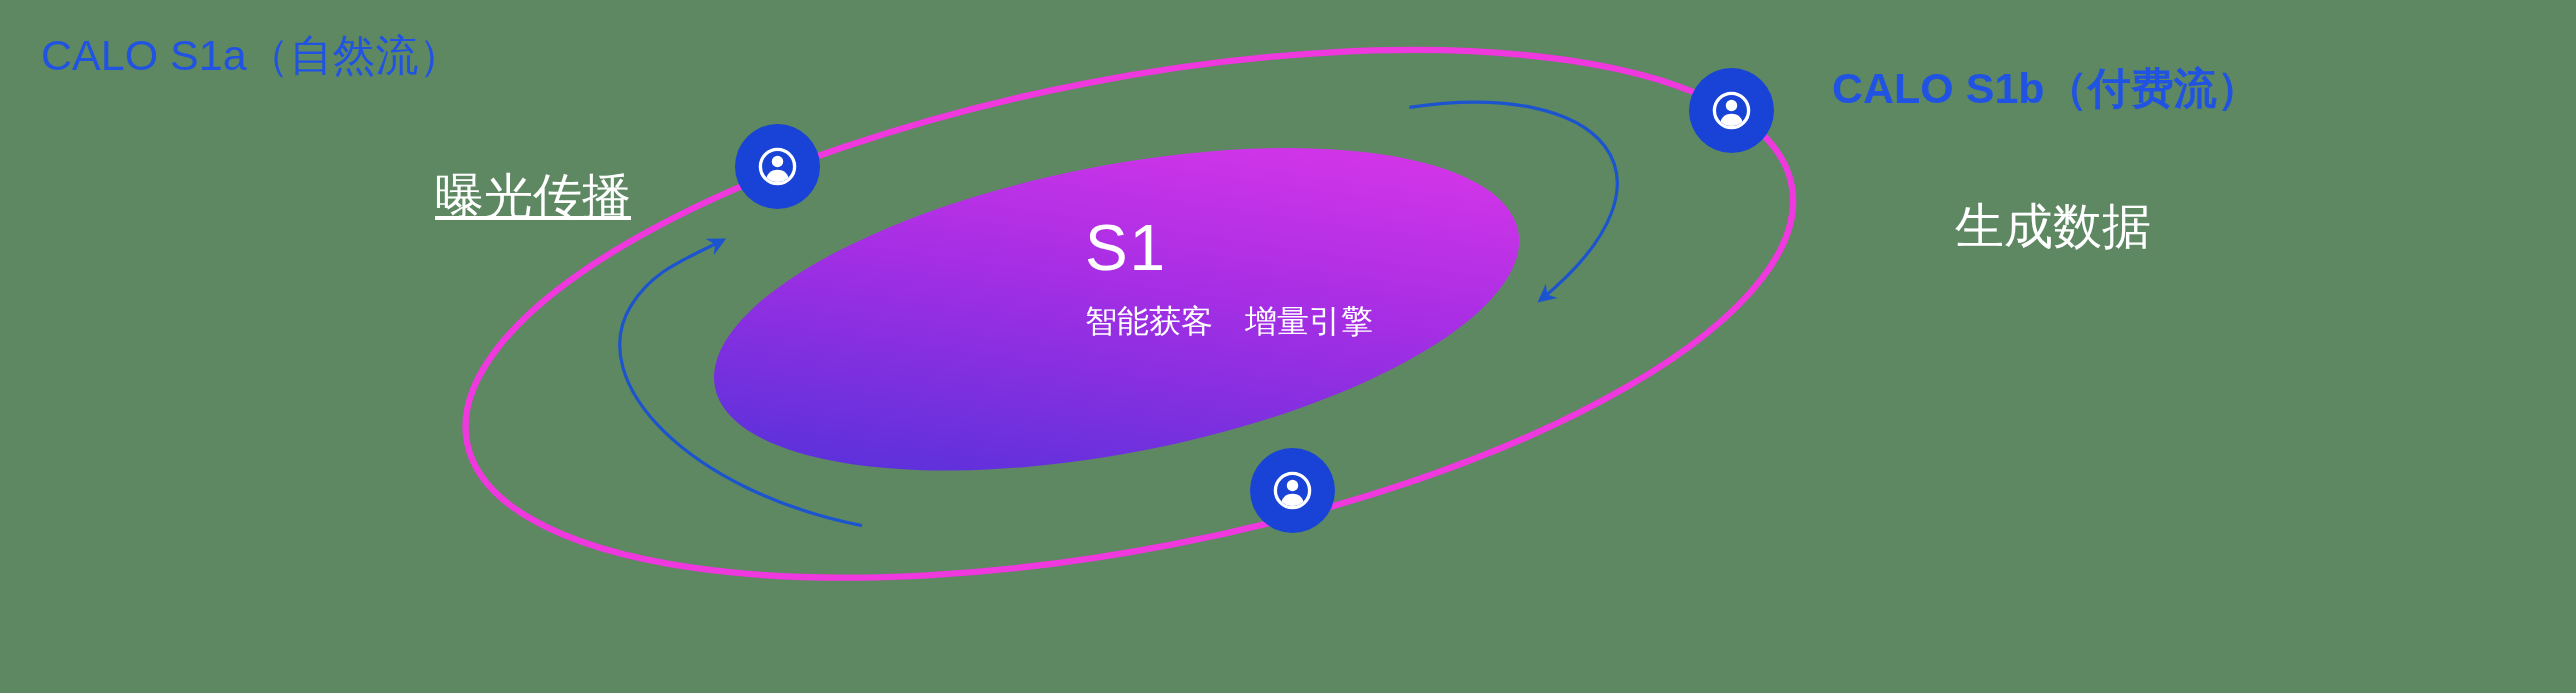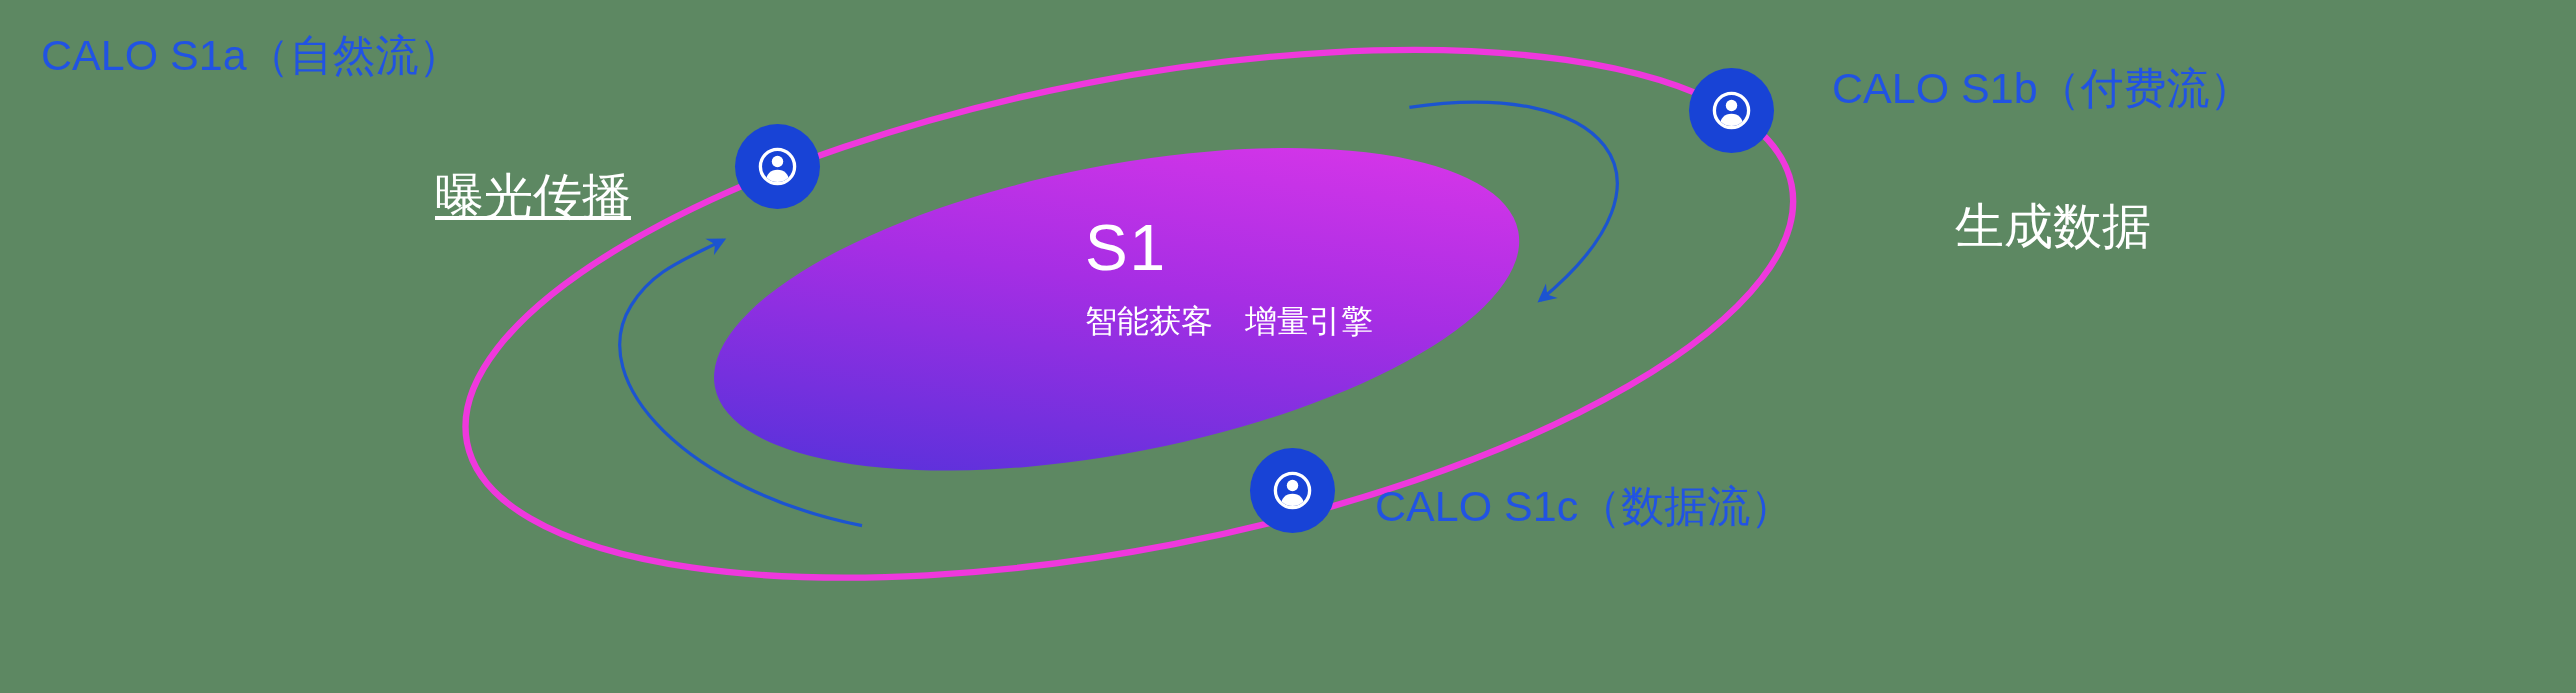--- a/index.html
+++ b/index.html
@@ -47,21 +47,21 @@
   .node-a { left: 735px;  top: 124px; }
   .node-b { left: 1689px; top: 68px;  }
   .node-c { left: 1250px; top: 448px; }
   .label {
     position: absolute;
     color: var(--label-blue, #2153e3);
     font-size: 43px;
     white-space: nowrap;
   }
   .label-a { left: 41px;   top: 27px;  }
-  .label-b { left: 1832px; top: 60px;  }
+  .label-b { left: 1832px; top: 60px; font-weight: bold;  }
   .label-c { left: 1375px; top: 478px; }
   .sublabel {
     position: absolute;
     color: var(--text-white, #ffffff);
     font-size: 49px;
     white-space: nowrap;
   }
   .sublabel-a { left: 435px;  top: 164px; text-decoration: underline; }
   .sublabel-b { left: 1955px; top: 194px; }
   .sublabel-c { left: 1435px; top: 589px; }
@@ -141,16 +141,15 @@
       </g>
     </svg>
   </div>
 
   <div class="label label-a">CALO S1a（自然流）</div>
   <div class="sublabel sublabel-a">曝光传播</div>
 
   <div class="label label-b">CALO S1b（付费流）</div>
   <div class="sublabel sublabel-b">生成数据</div>
 
-  <div class="label label-c">CALO S1c（数据流）</div>
 
 </div>
 
 
 </body></html>

